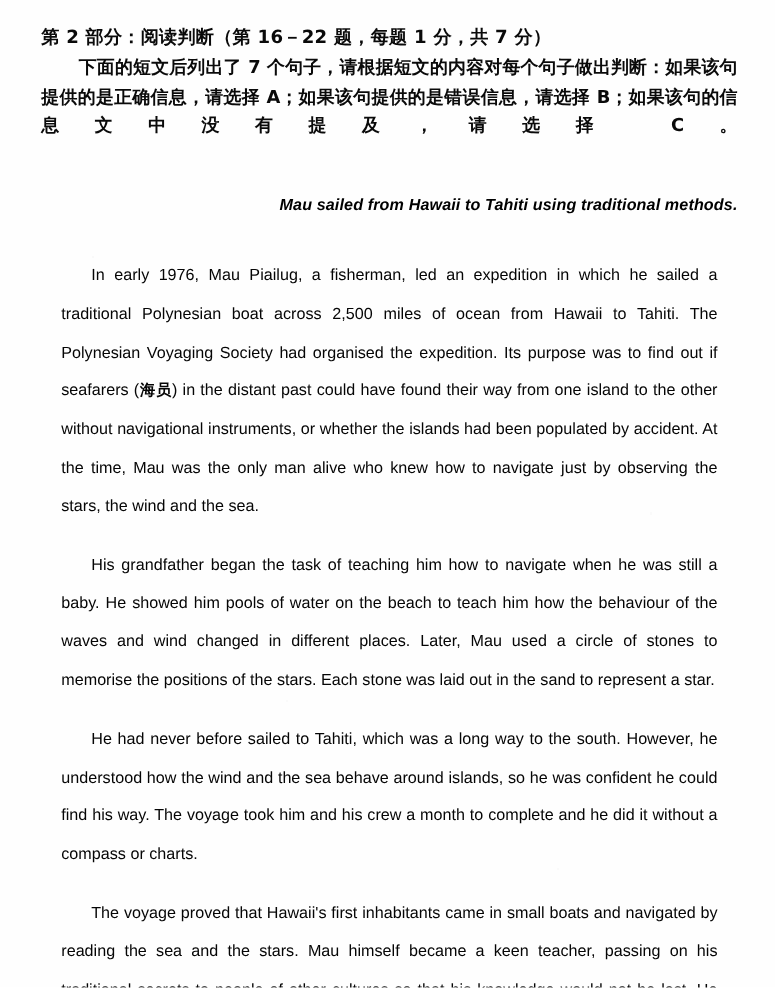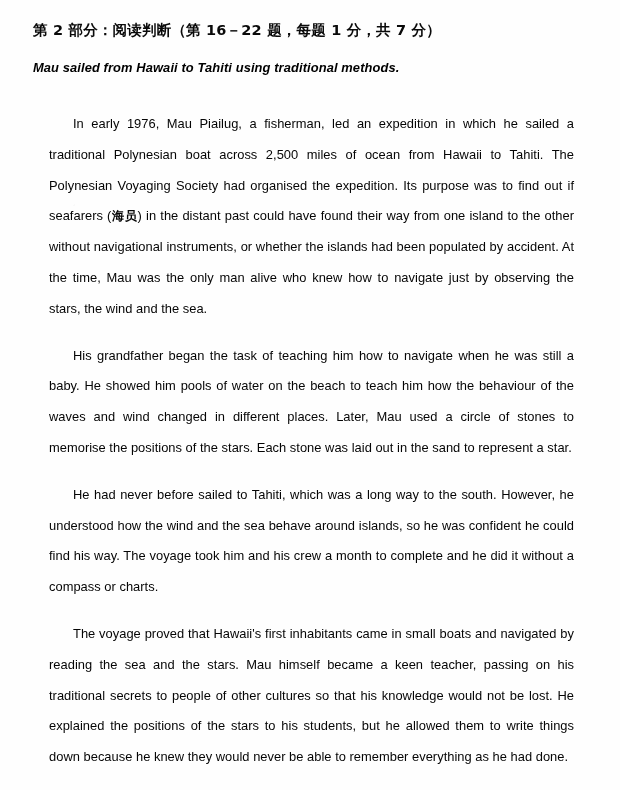--- a/index.html
+++ b/index.html
@@ -71,21 +71,21 @@
   .doc-title {
     text-align: center;
     font-weight: 700;
     font-size: 13.6px;
     letter-spacing: 0.35px;
     margin-top: 24px;
     color: #000;
   }
 
   .doc-subtitle {
-    text-align: left;
+    text-align: right;
     font-style: italic;
     font-weight: 700;
     font-size: 12.9px;
     letter-spacing: 0.1px;
     margin-top: 19px;
     color: #000;
   }
 
   
   .body-text {
@@ -111,20 +111,21 @@
   }
 </style>
 </head>
 <body>
 
 <div class="page">
   <div class="content">
 
     <div class="cn-heading">第 2 部分：阅读判断（第 16－22 题，每题 1 分，共 7 分）</div>
 
+    <div class="cn-instructions">下面的短文后列出了 7 个句子，请根据短文的内容对每个句子做出判断：如果该句提供的是正确信息，请选择 A；如果该句提供的是错误信息，请选择 B；如果该句的信息文中没有提及，请选择 C。</div>
 
 
     <div class="doc-subtitle">Mau sailed from Hawaii to Tahiti using traditional methods.</div>
 
     <div class="body-text">
 
       <p class="para"><span>In early 1976, Mau Piailug, a fisherman, led an expedition in which he sailed a traditional Polynesian boat across 2,500 miles of ocean from Hawaii to Tahiti. The Polynesian Voyaging Society had organised the expedition. Its purpose was to find out if seafarers (</span><span class="cn-gloss">海员</span><span>) in the distant past could have found their way from one island to the other without navigational instruments, or whether the islands had been populated by accident. At the time, Mau was the only man alive who knew how to navigate just by observing the stars, the wind and the sea.</span></p>
 
       <p class="para">His grandfather began the task of teaching him how to navigate when he was still a baby. He showed him pools of water on the beach to teach him how the behaviour of the waves and wind changed in different places. Later, Mau used a circle of stones to memorise the positions of the stars. Each stone was laid out in the sand to represent a star.</p>
 

